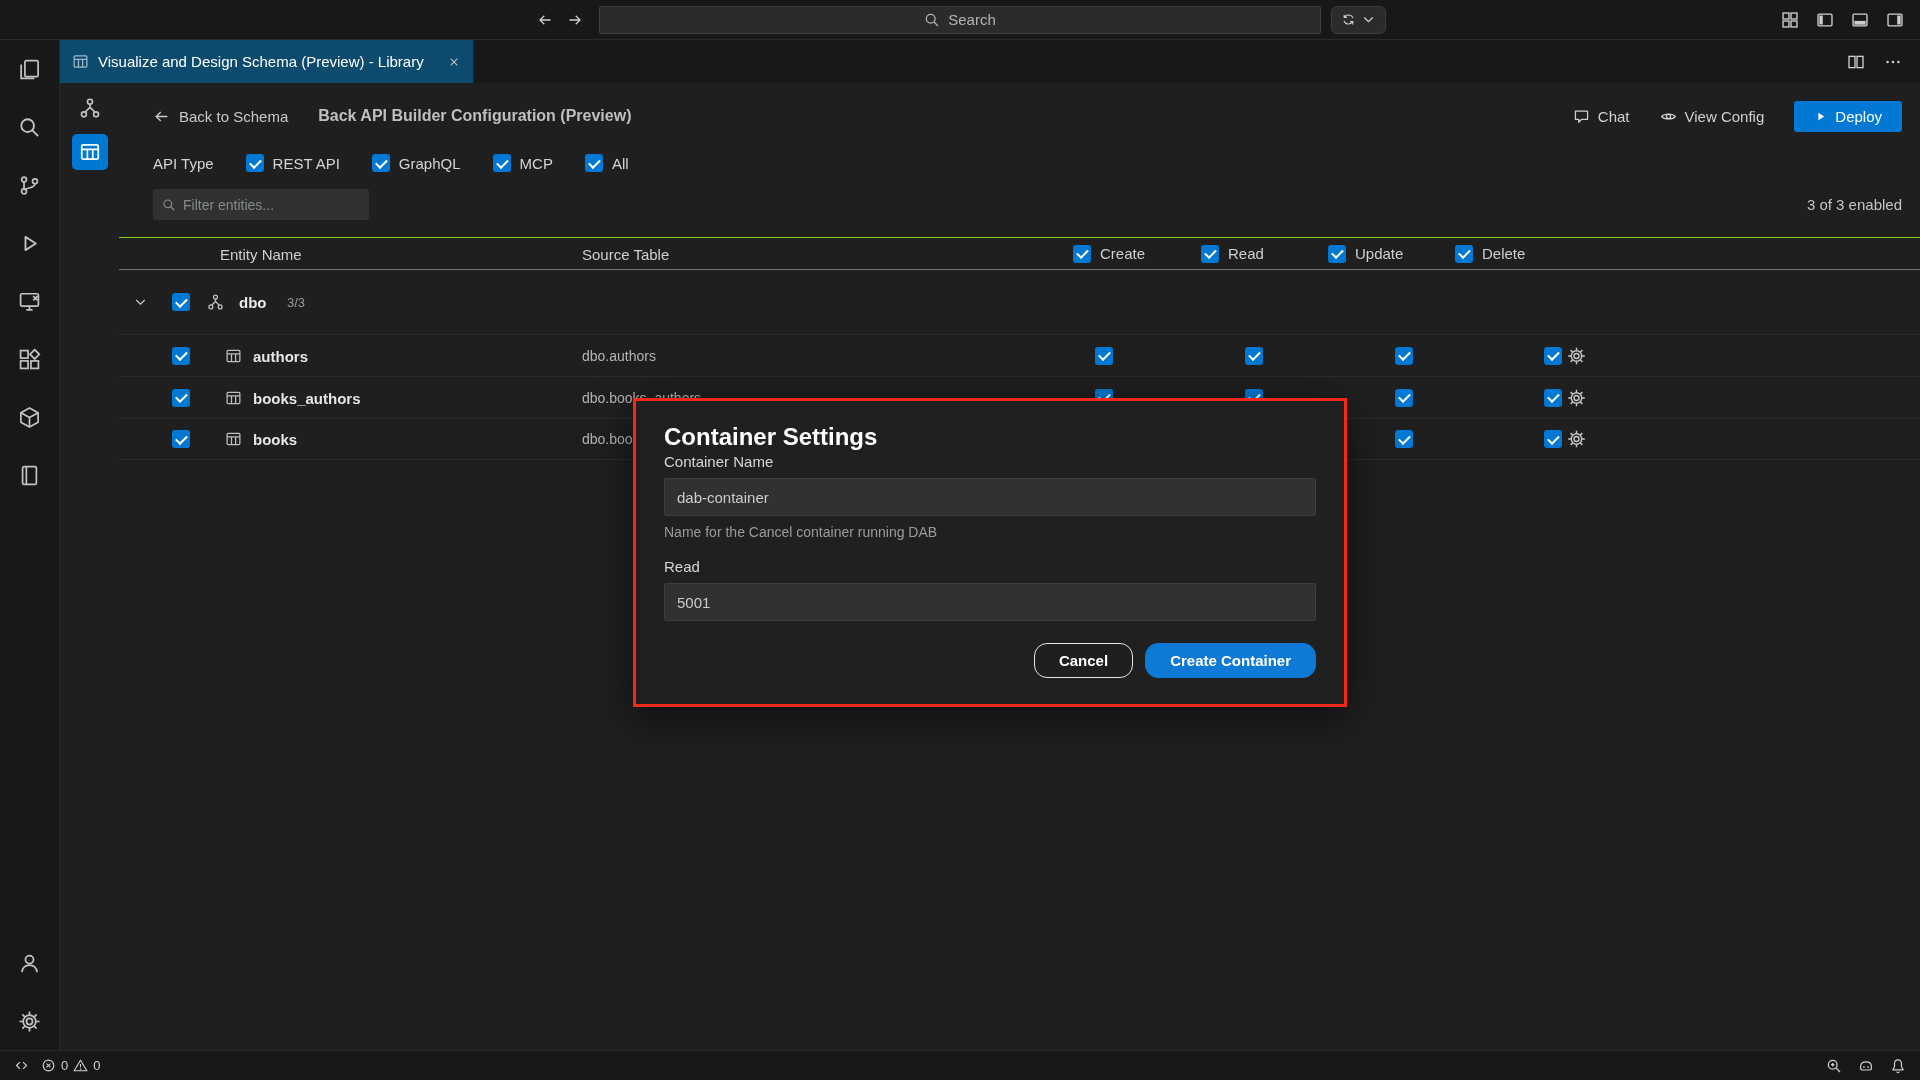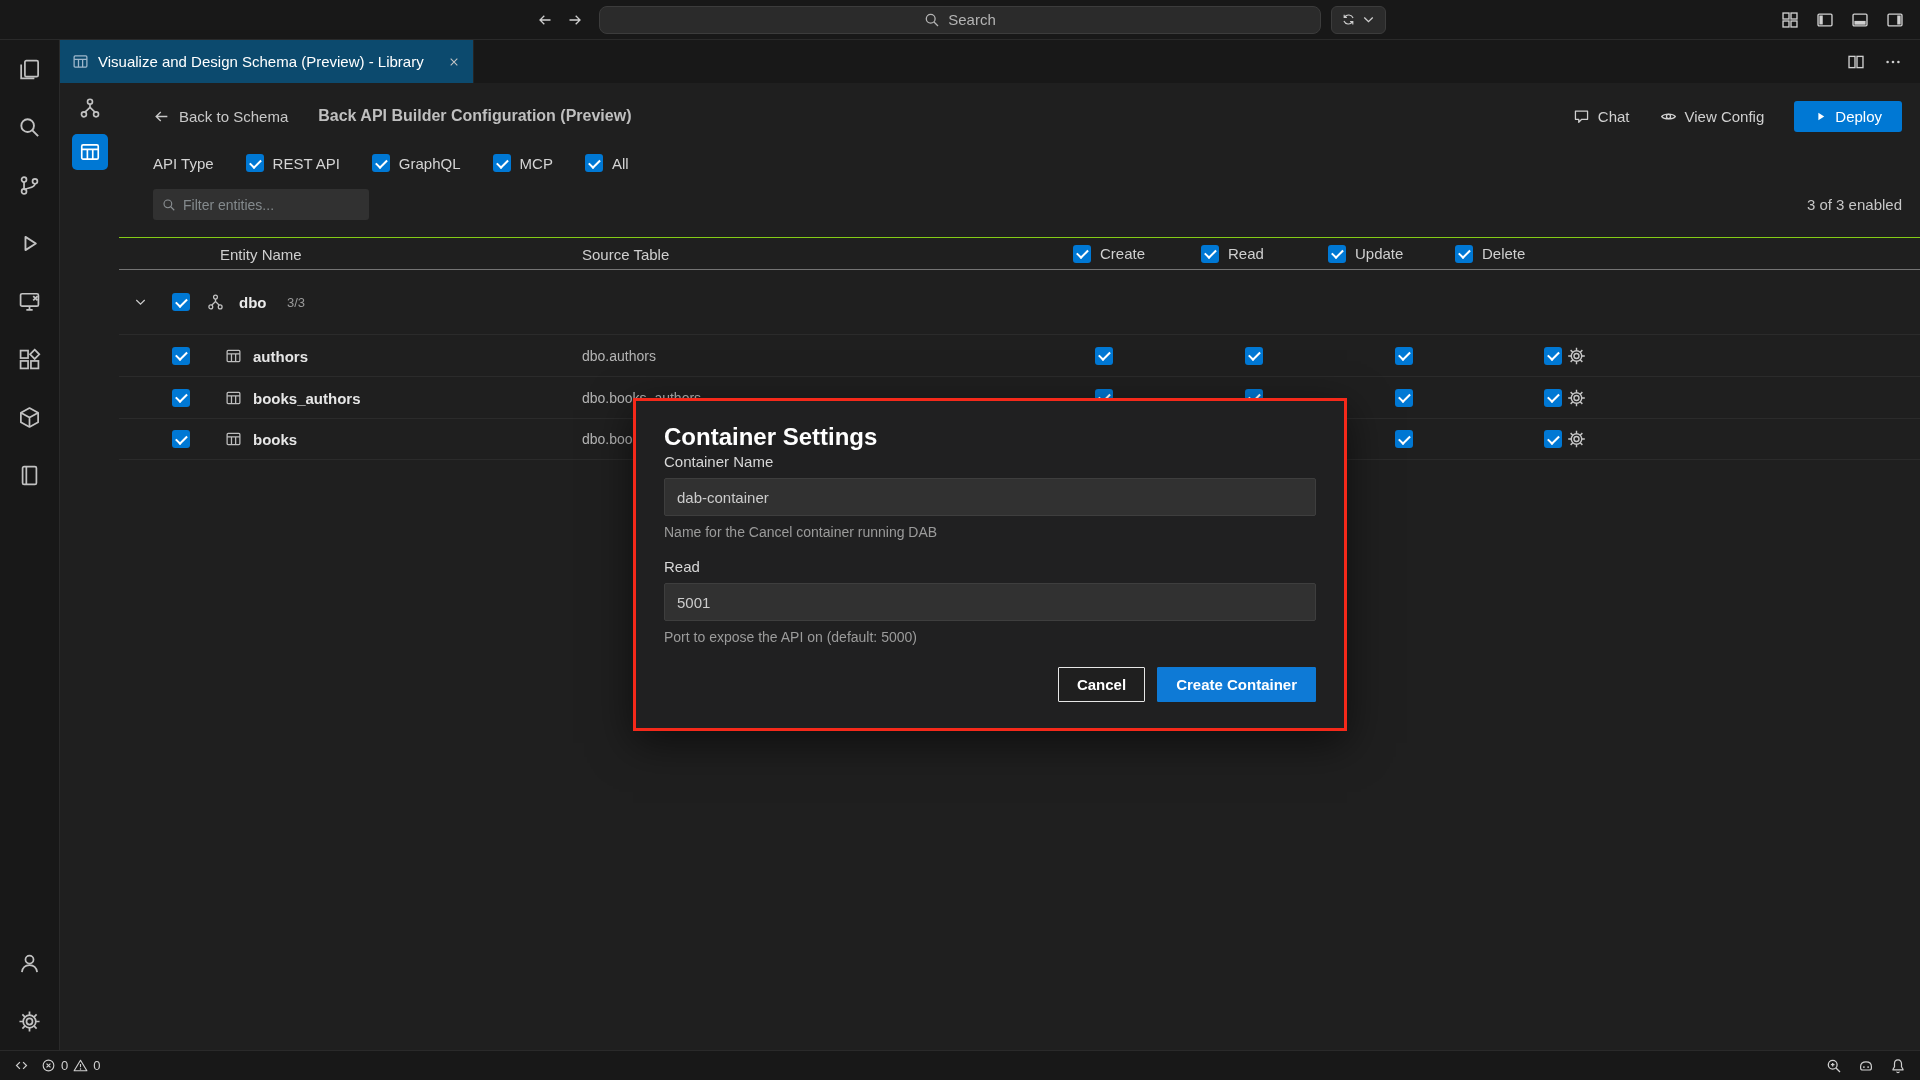--- a/index.html
+++ b/index.html
@@ -6,21 +6,21 @@
   html,body{width:1920px;height:1080px;overflow:hidden;background:#1f1f1f;
     font-family:"Liberation Sans",sans-serif;color:#cccccc}
   .app{position:relative;width:1920px;height:1080px}
   svg.ic{width:16px;height:16px;display:inline-block;flex:none}
 
   
   .titlebar{position:absolute;left:0;right:0;top:0;height:40px;background:#181818;
     border-bottom:1px solid #2a2a2a;display:flex;align-items:center;z-index:3}
   .tb-left{flex:1;display:flex;justify-content:flex-end;align-items:center;gap:14px;padding-right:16px}
   .iconbtn{background:none;border:none;color:#cfcfcf;display:flex;align-items:center;justify-content:center;cursor:pointer}
-  .command-center{width:722px;height:28px;background:#2b2b2b;border:1px solid #3c3c3c;border-radius:8px;
+  .command-center{width:722px;height:28px;background:#2b2b2b;border:1px solid #3c3c3c;border-radius:2px;
     display:flex;align-items:center;justify-content:center;gap:8px;color:#b4b4b4;font-size:15px;cursor:pointer}
   .tb-right{flex:1;display:flex;align-items:center;padding-right:16px}
   .switcher{margin-left:10px;height:28px;padding:0 9px;border:1px solid #3c3c3c;background:#2b2b2b;
     border-radius:6px;display:flex;align-items:center;gap:5px;color:#cfcfcf;cursor:pointer}
   .switcher .ic{width:15px;height:15px}
   .win-controls{margin-left:auto;display:flex;gap:17px;color:#cfcfcf}
   .win-controls svg.ic{width:18px;height:18px}
 
   
   .activitybar{position:absolute;left:0;top:40px;bottom:30px;width:60px;background:#181818;
@@ -108,21 +108,21 @@
   
   .dialog{position:absolute;left:633px;top:398px;width:714px;background:#202021;border:3px solid #f5291a;
     box-shadow:0 12px 40px rgba(0,0,0,.55);padding:22px 28px 26px;z-index:10}
   .dialog h2{font-size:24px;line-height:28px;color:#ffffff;font-weight:700;margin-bottom:2px}
   .fld label{display:block;font-size:15px;color:#d6d6d6;margin-bottom:8px}
   .fld input{width:100%;height:38px;background:#313131;border:1px solid #3e3e3e;border-radius:2px;
     color:#cccccc;font-size:15px;padding:0 12px;font-family:inherit;outline:none}
   .fld .help{font-size:14px;color:#9b9b9b;margin-top:8px}
   .fld + .fld{margin-top:18px}
   .dlg-actions{display:flex;justify-content:flex-end;gap:12px;margin-top:22px}
-  .btn{font-family:inherit;font-size:15px;font-weight:700;border-radius:1px;padding:8px 18px;cursor:pointer}
+  .btn{font-family:inherit;font-size:15px;font-weight:700;border-radius:13px;padding:8px 24px;cursor:pointer}
   .btn-secondary{background:#1f1f1f;color:#ffffff;border:1px solid #e6e6e6}
   .btn-primary{background:#0e7ad6;color:#ffffff;border:1px solid #0e7ad6}
 
   
   .statusbar{position:absolute;left:0;right:0;bottom:0;height:30px;background:#181818;border-top:1px solid #2a2a2a;
     display:flex;align-items:center;padding:0 14px;font-size:13px;color:#cfcfcf;z-index:3}
   .sbar-left{display:flex;align-items:center;gap:12px}
   .sbar-item{display:flex;align-items:center;gap:5px;cursor:pointer}
   .sbar-item svg.ic{width:15px;height:15px}
   .sbar-right{margin-left:auto;display:flex;align-items:center;gap:16px}
@@ -578,21 +578,20 @@
   <section class="dialog">
     <h2>Container Settings</h2>
     <div class="fld">
       <label>Container Name</label>
       <input value="dab-container" style="">
       <p class="help">Name for the Cancel container running DAB</p>
     </div>
     <div class="fld">
       <label>Read</label>
       <input value="5001" style="">
-      <p class="help">Port to expose the API on (default: 5000)</p>
     </div>
     <div class="dlg-actions">
       <button class="btn btn-secondary">Cancel</button>
       <button class="btn btn-primary">Create Container</button>
     </div>
   </section>
 
   <footer class="statusbar">
     <div class="sbar-left">
       <span class="sbar-item">

